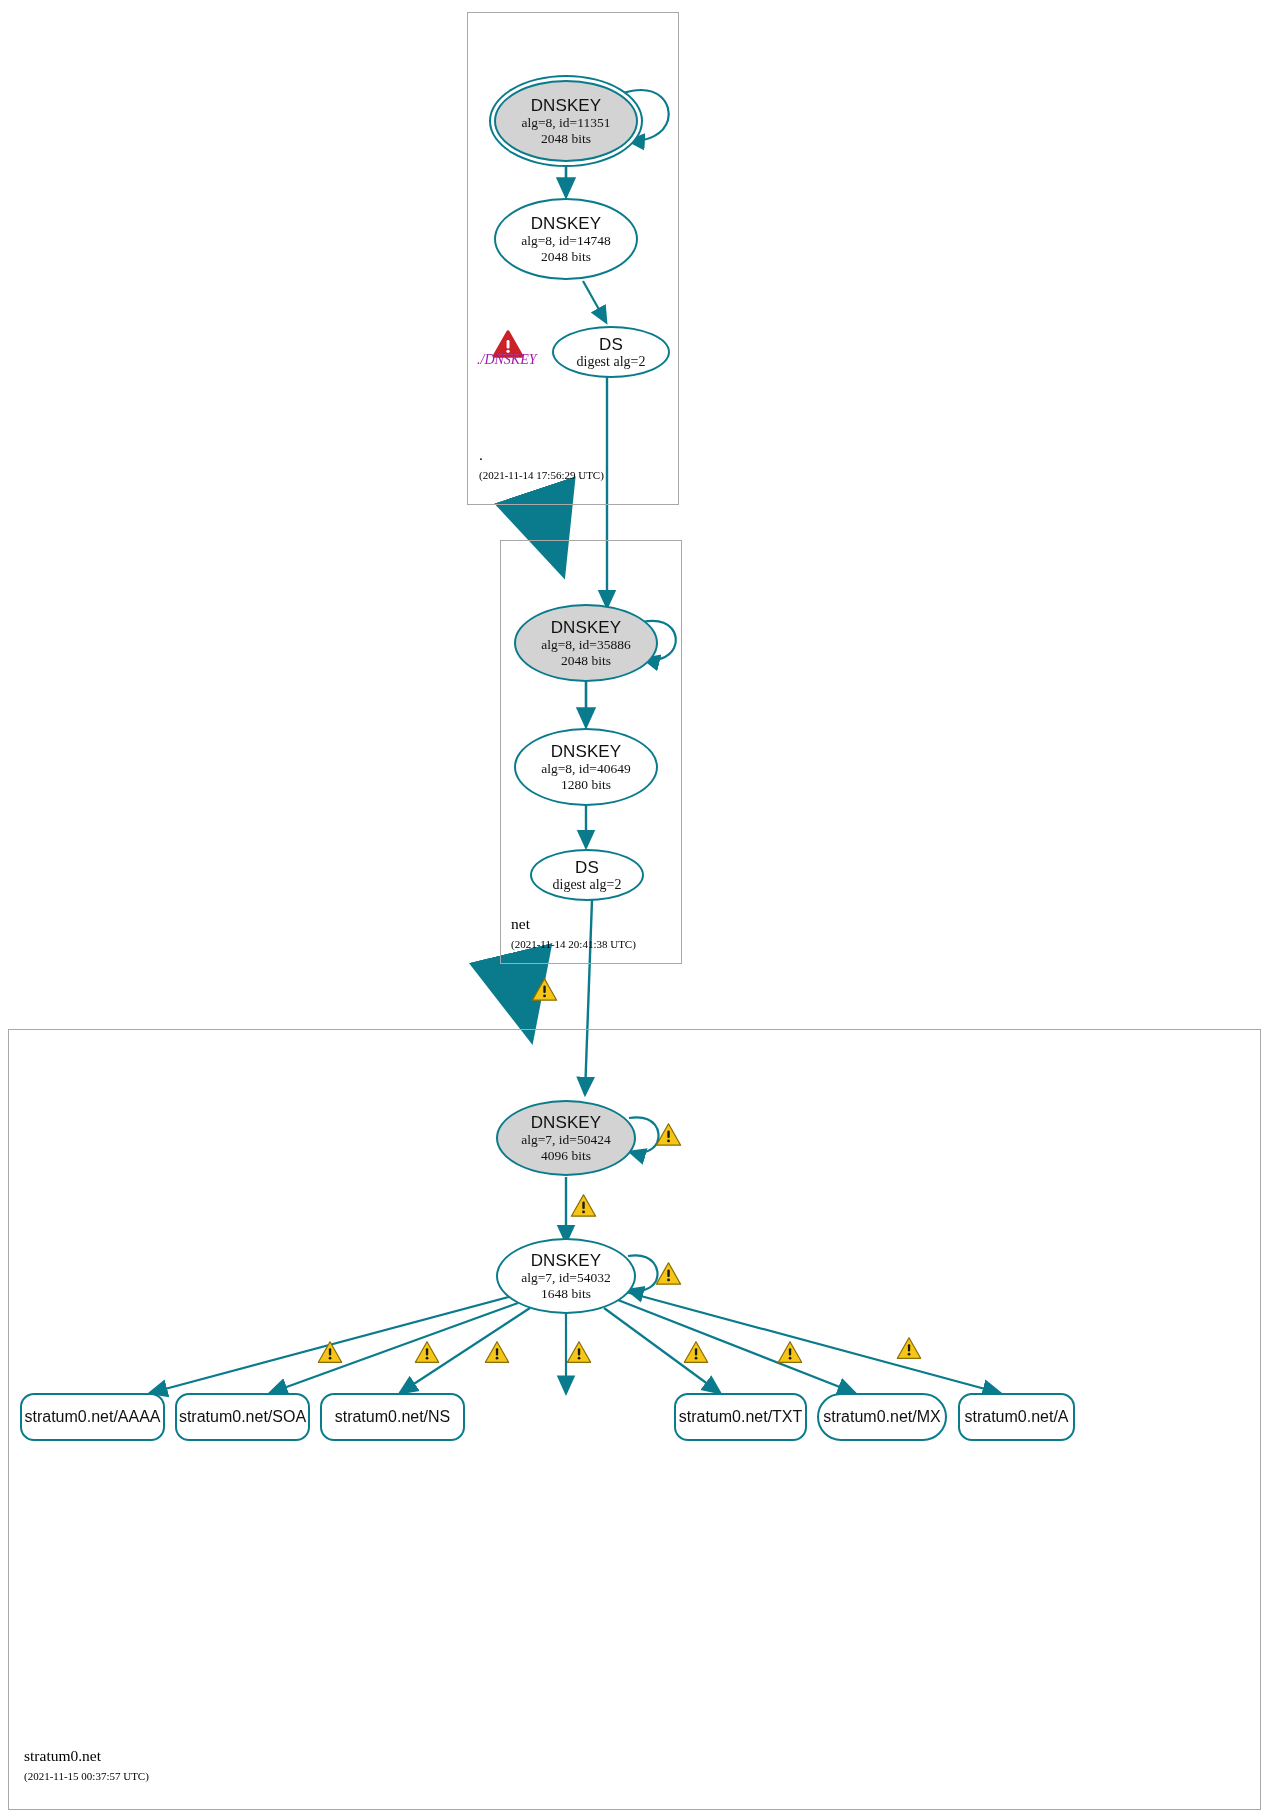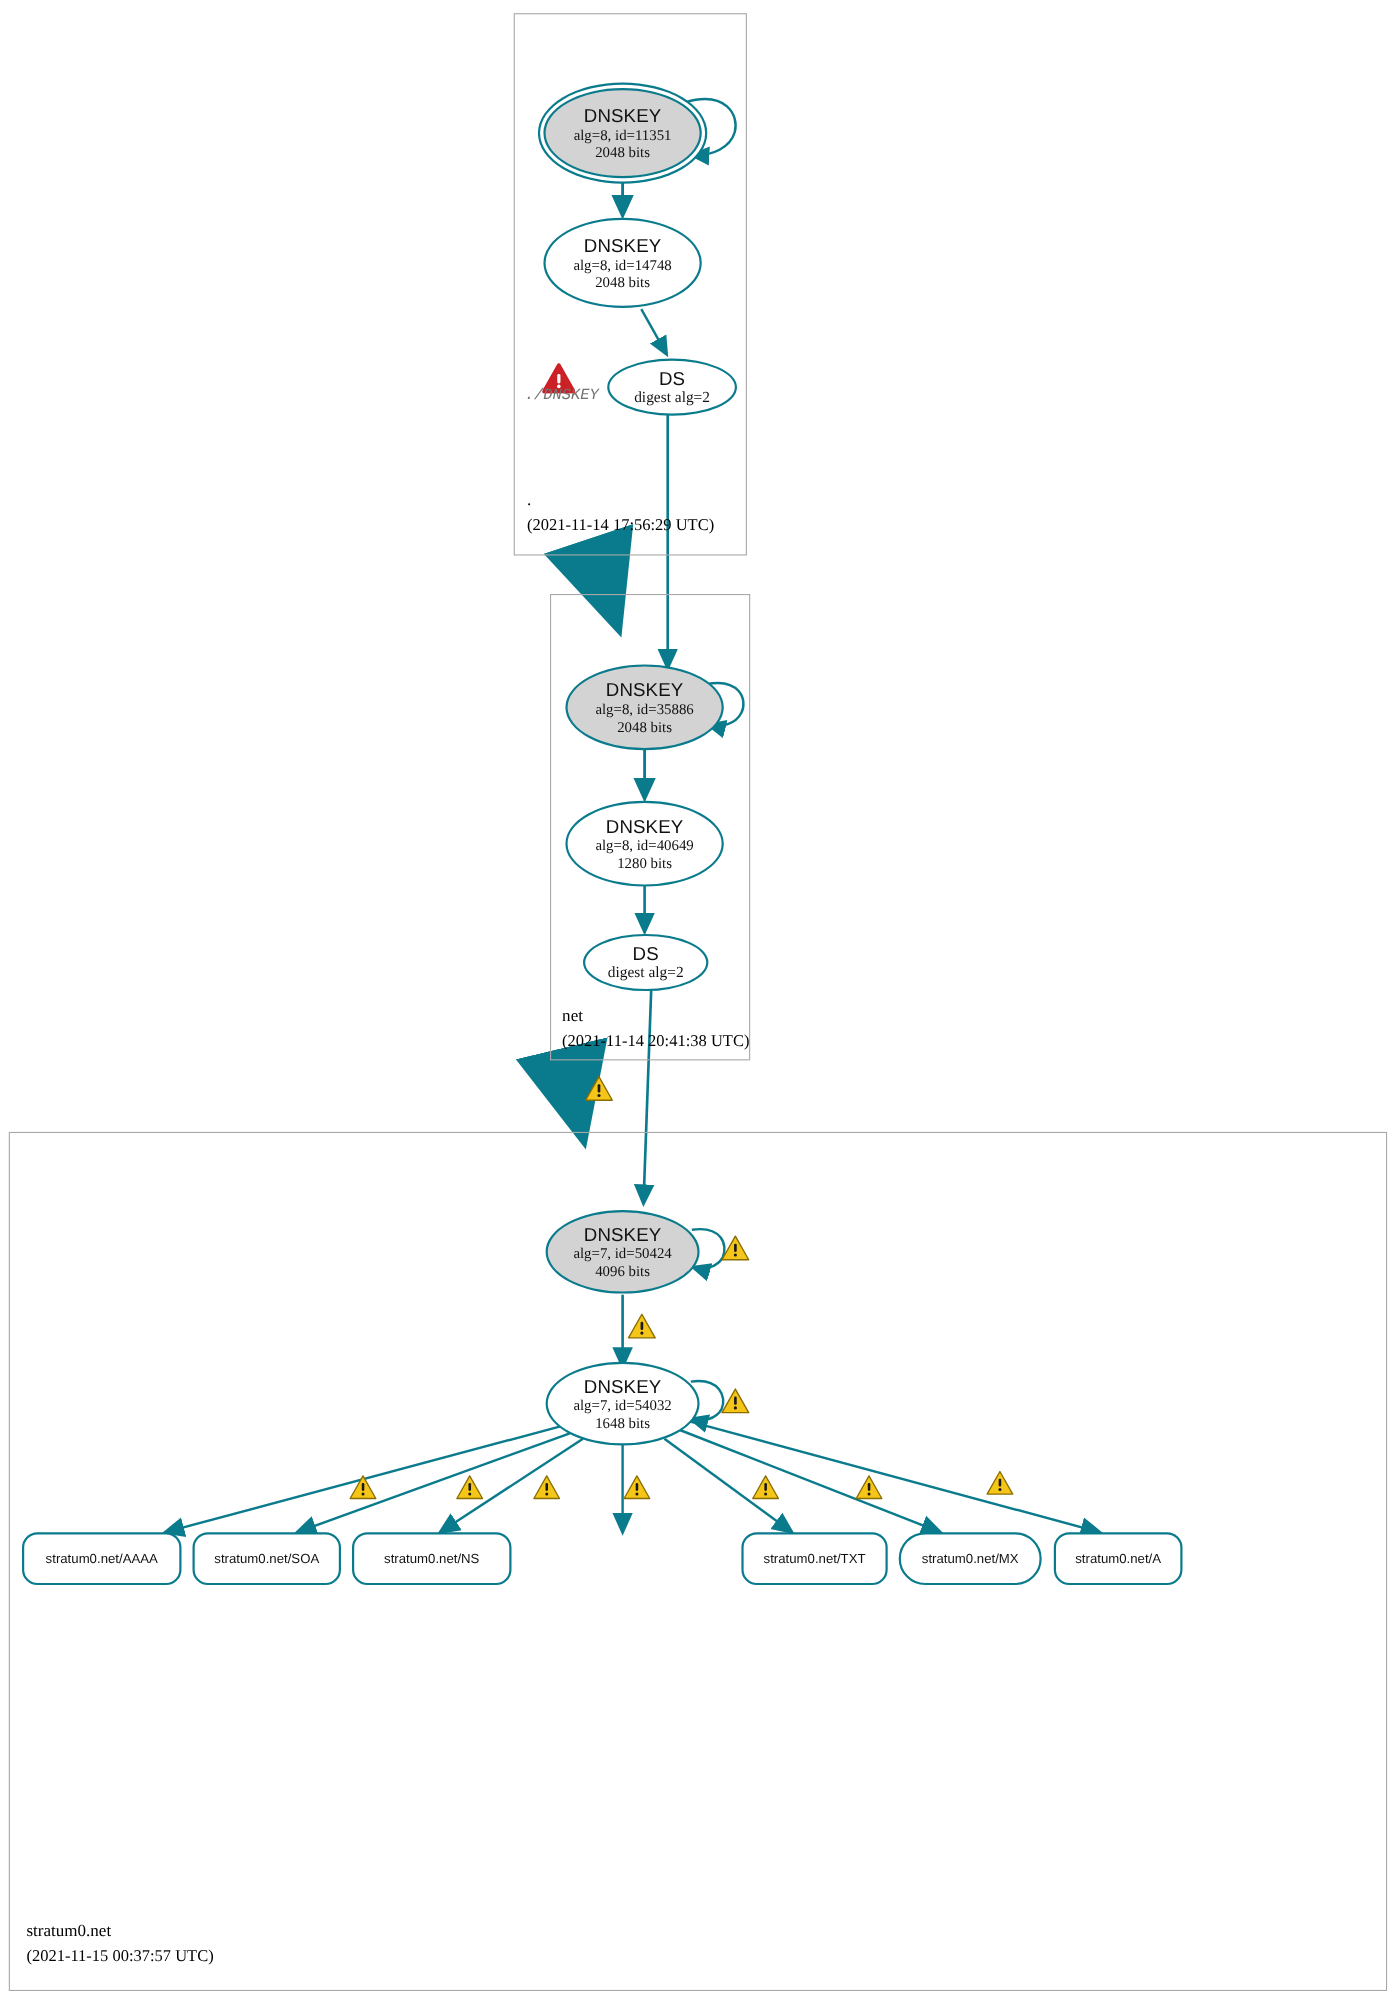--- a/index.html
+++ b/index.html
@@ -28,21 +28,21 @@
   }
   .zone-label {
     position: absolute;
     font-family: "Liberation Serif", serif;
     color: #000000;
     font-size: 15px;
     line-height: 1.55;
     white-space: nowrap;
   }
   .zone-label .zname { display:block; font-size: 15.5px; }
-  .zone-label .ztime { display:block; font-size: 15px; text-align: center; }
+  .zone-label .ztime { display:block; font-size: 11px; text-align: center; }
 
   
   .node {
     position: absolute;
     display: flex;
     flex-direction: column;
     align-items: center;
     justify-content: center;
     border: 2px solid #0a7b8c;
     border-radius: 50%;
@@ -71,32 +71,32 @@
   .rrset {
     position: absolute;
     display: flex;
     align-items: center;
     justify-content: center;
     border: 2px solid #0a7b8c;
     border-radius: 14px;
     background: #ffffff;
     color: #111111;
     font-family: "Liberation Sans", sans-serif;
-    font-size: 12px;
+    font-size: 16px;
     white-space: nowrap;
   }
 
   
   .icon-wrap { position: absolute; }
   .err-label {
     position: absolute;
-    font-family: Liberation Mono, monospace;
+    font-family: Liberation Serif, serif;
     font-style: italic;
     font-size: 14px;
-    color: #737373;
+    color: #a21caf;
     white-space: nowrap;
   }
 </style>
 </head>
 <body>
 
 <div id="canvas">
 
   <svg id="edges" viewBox="0 0 1269 1819" width="1269" height="1819">
     <defs>

